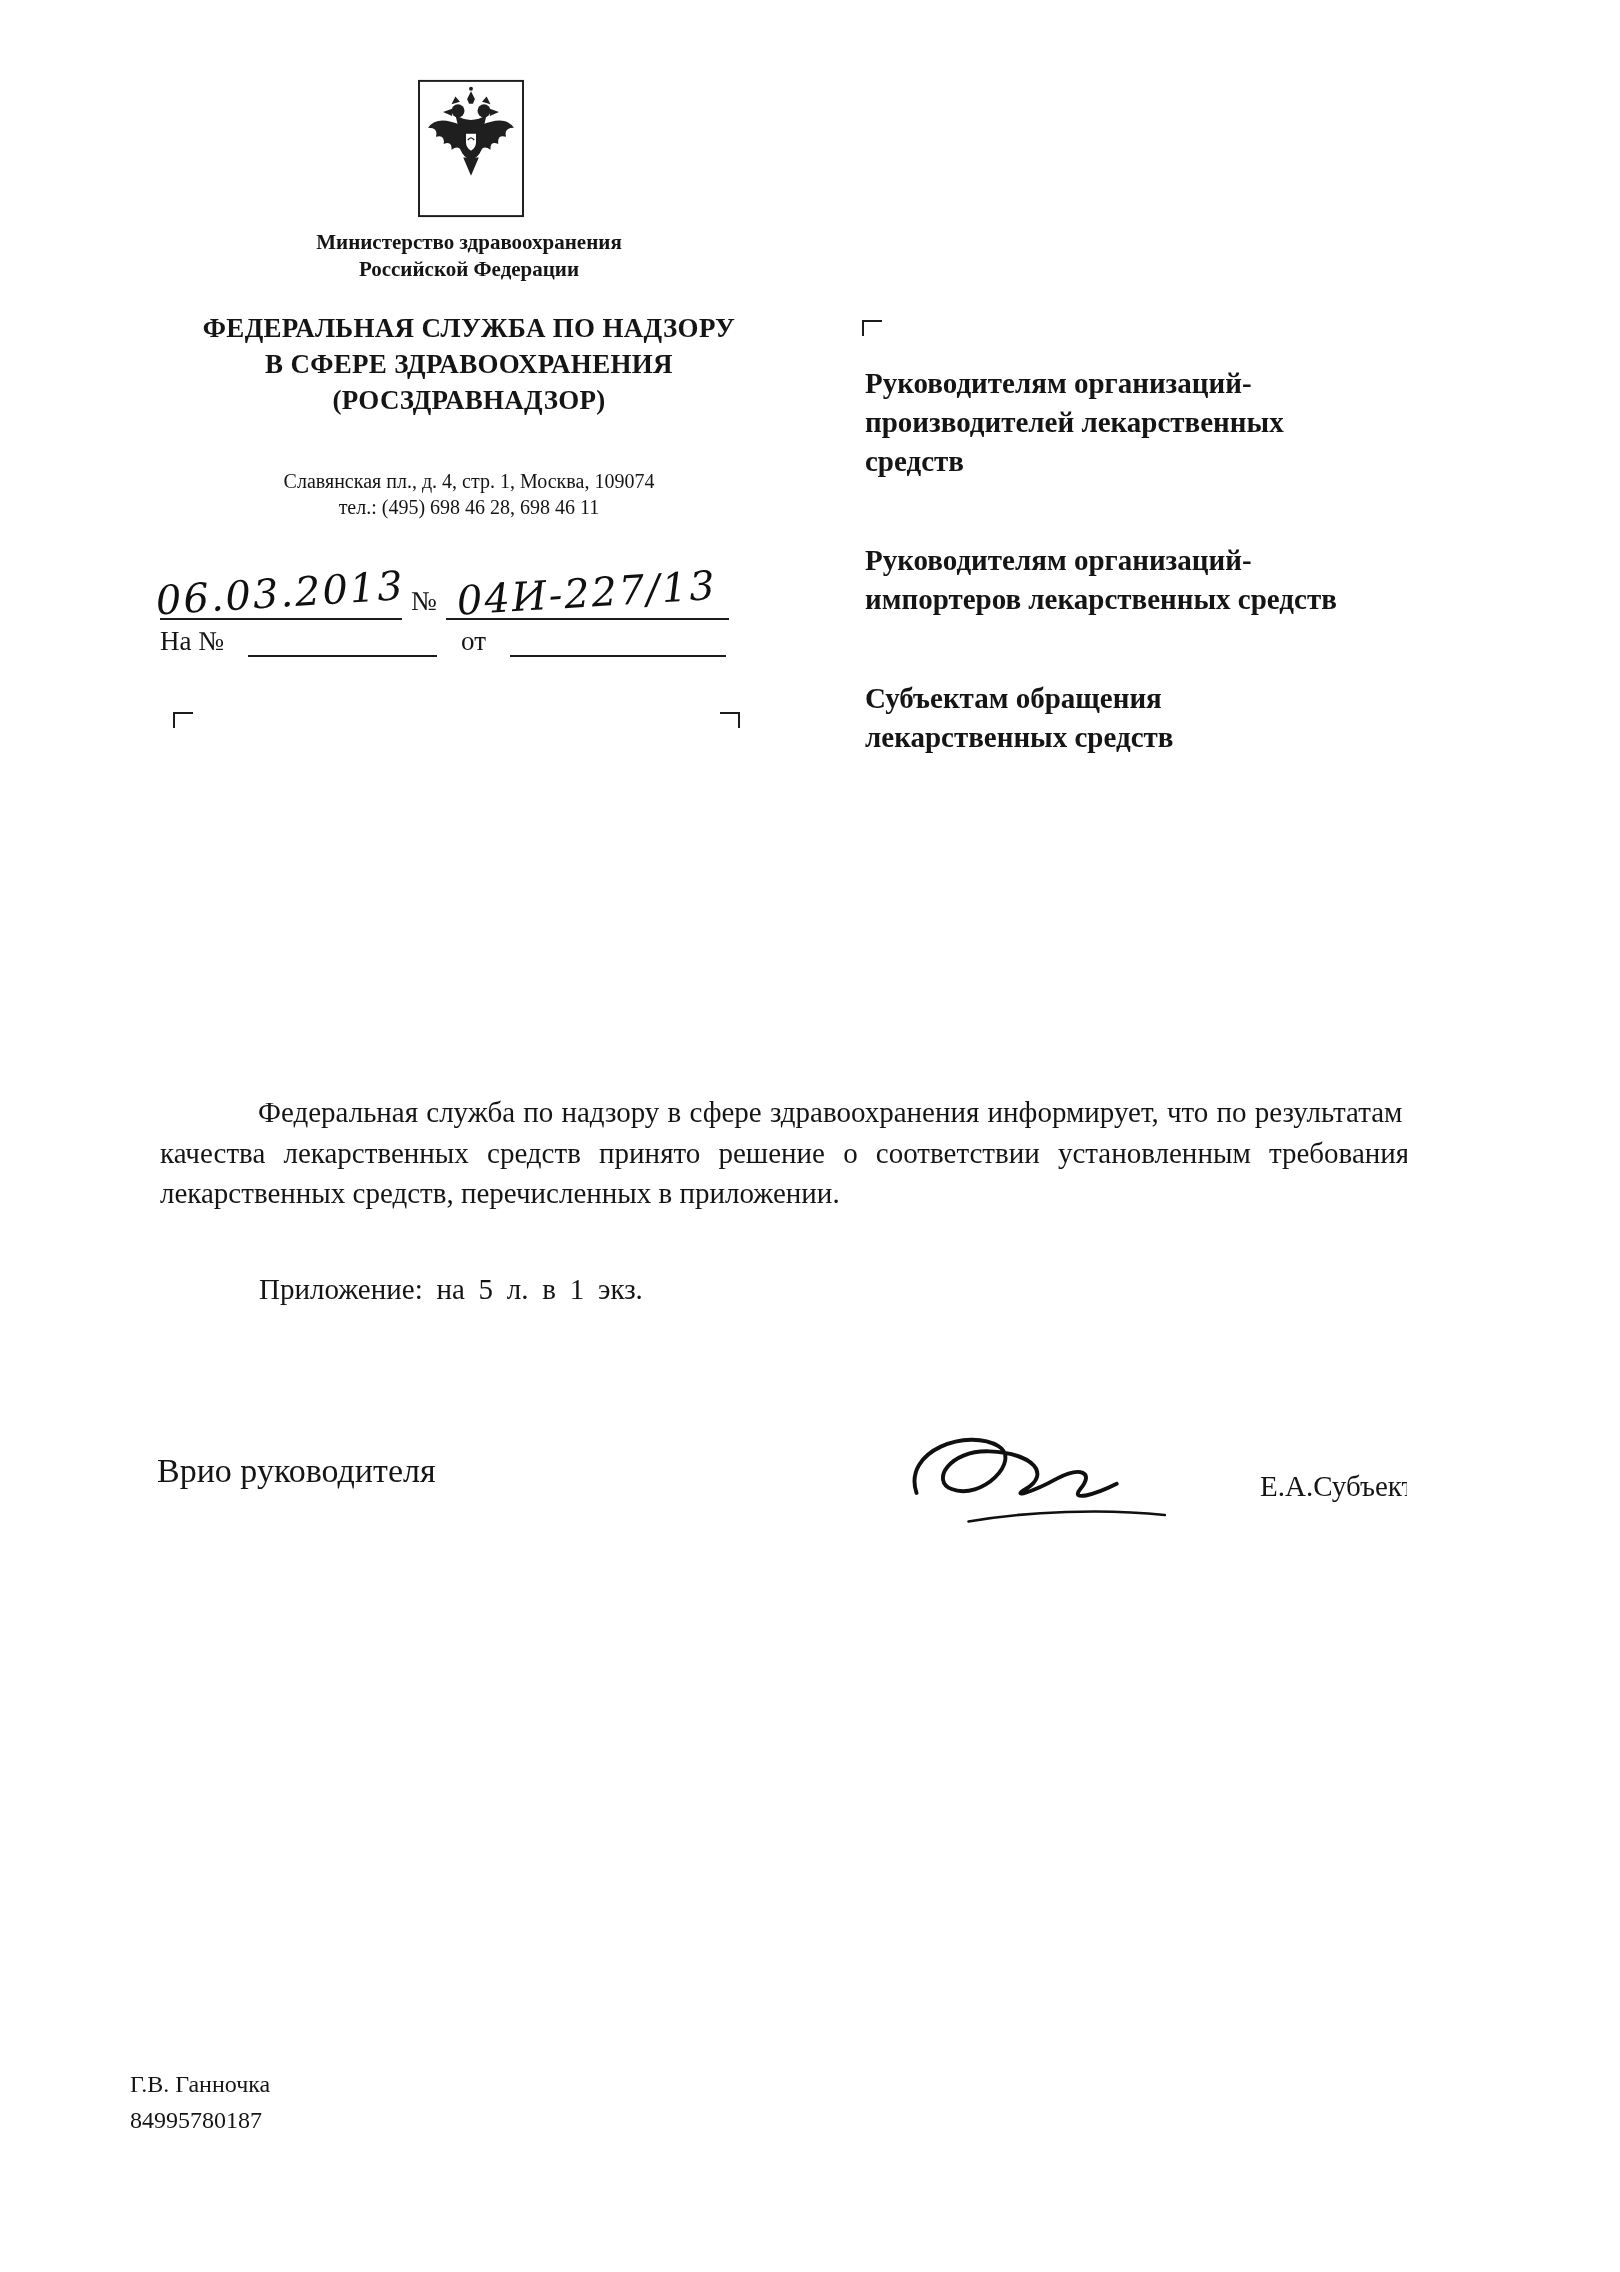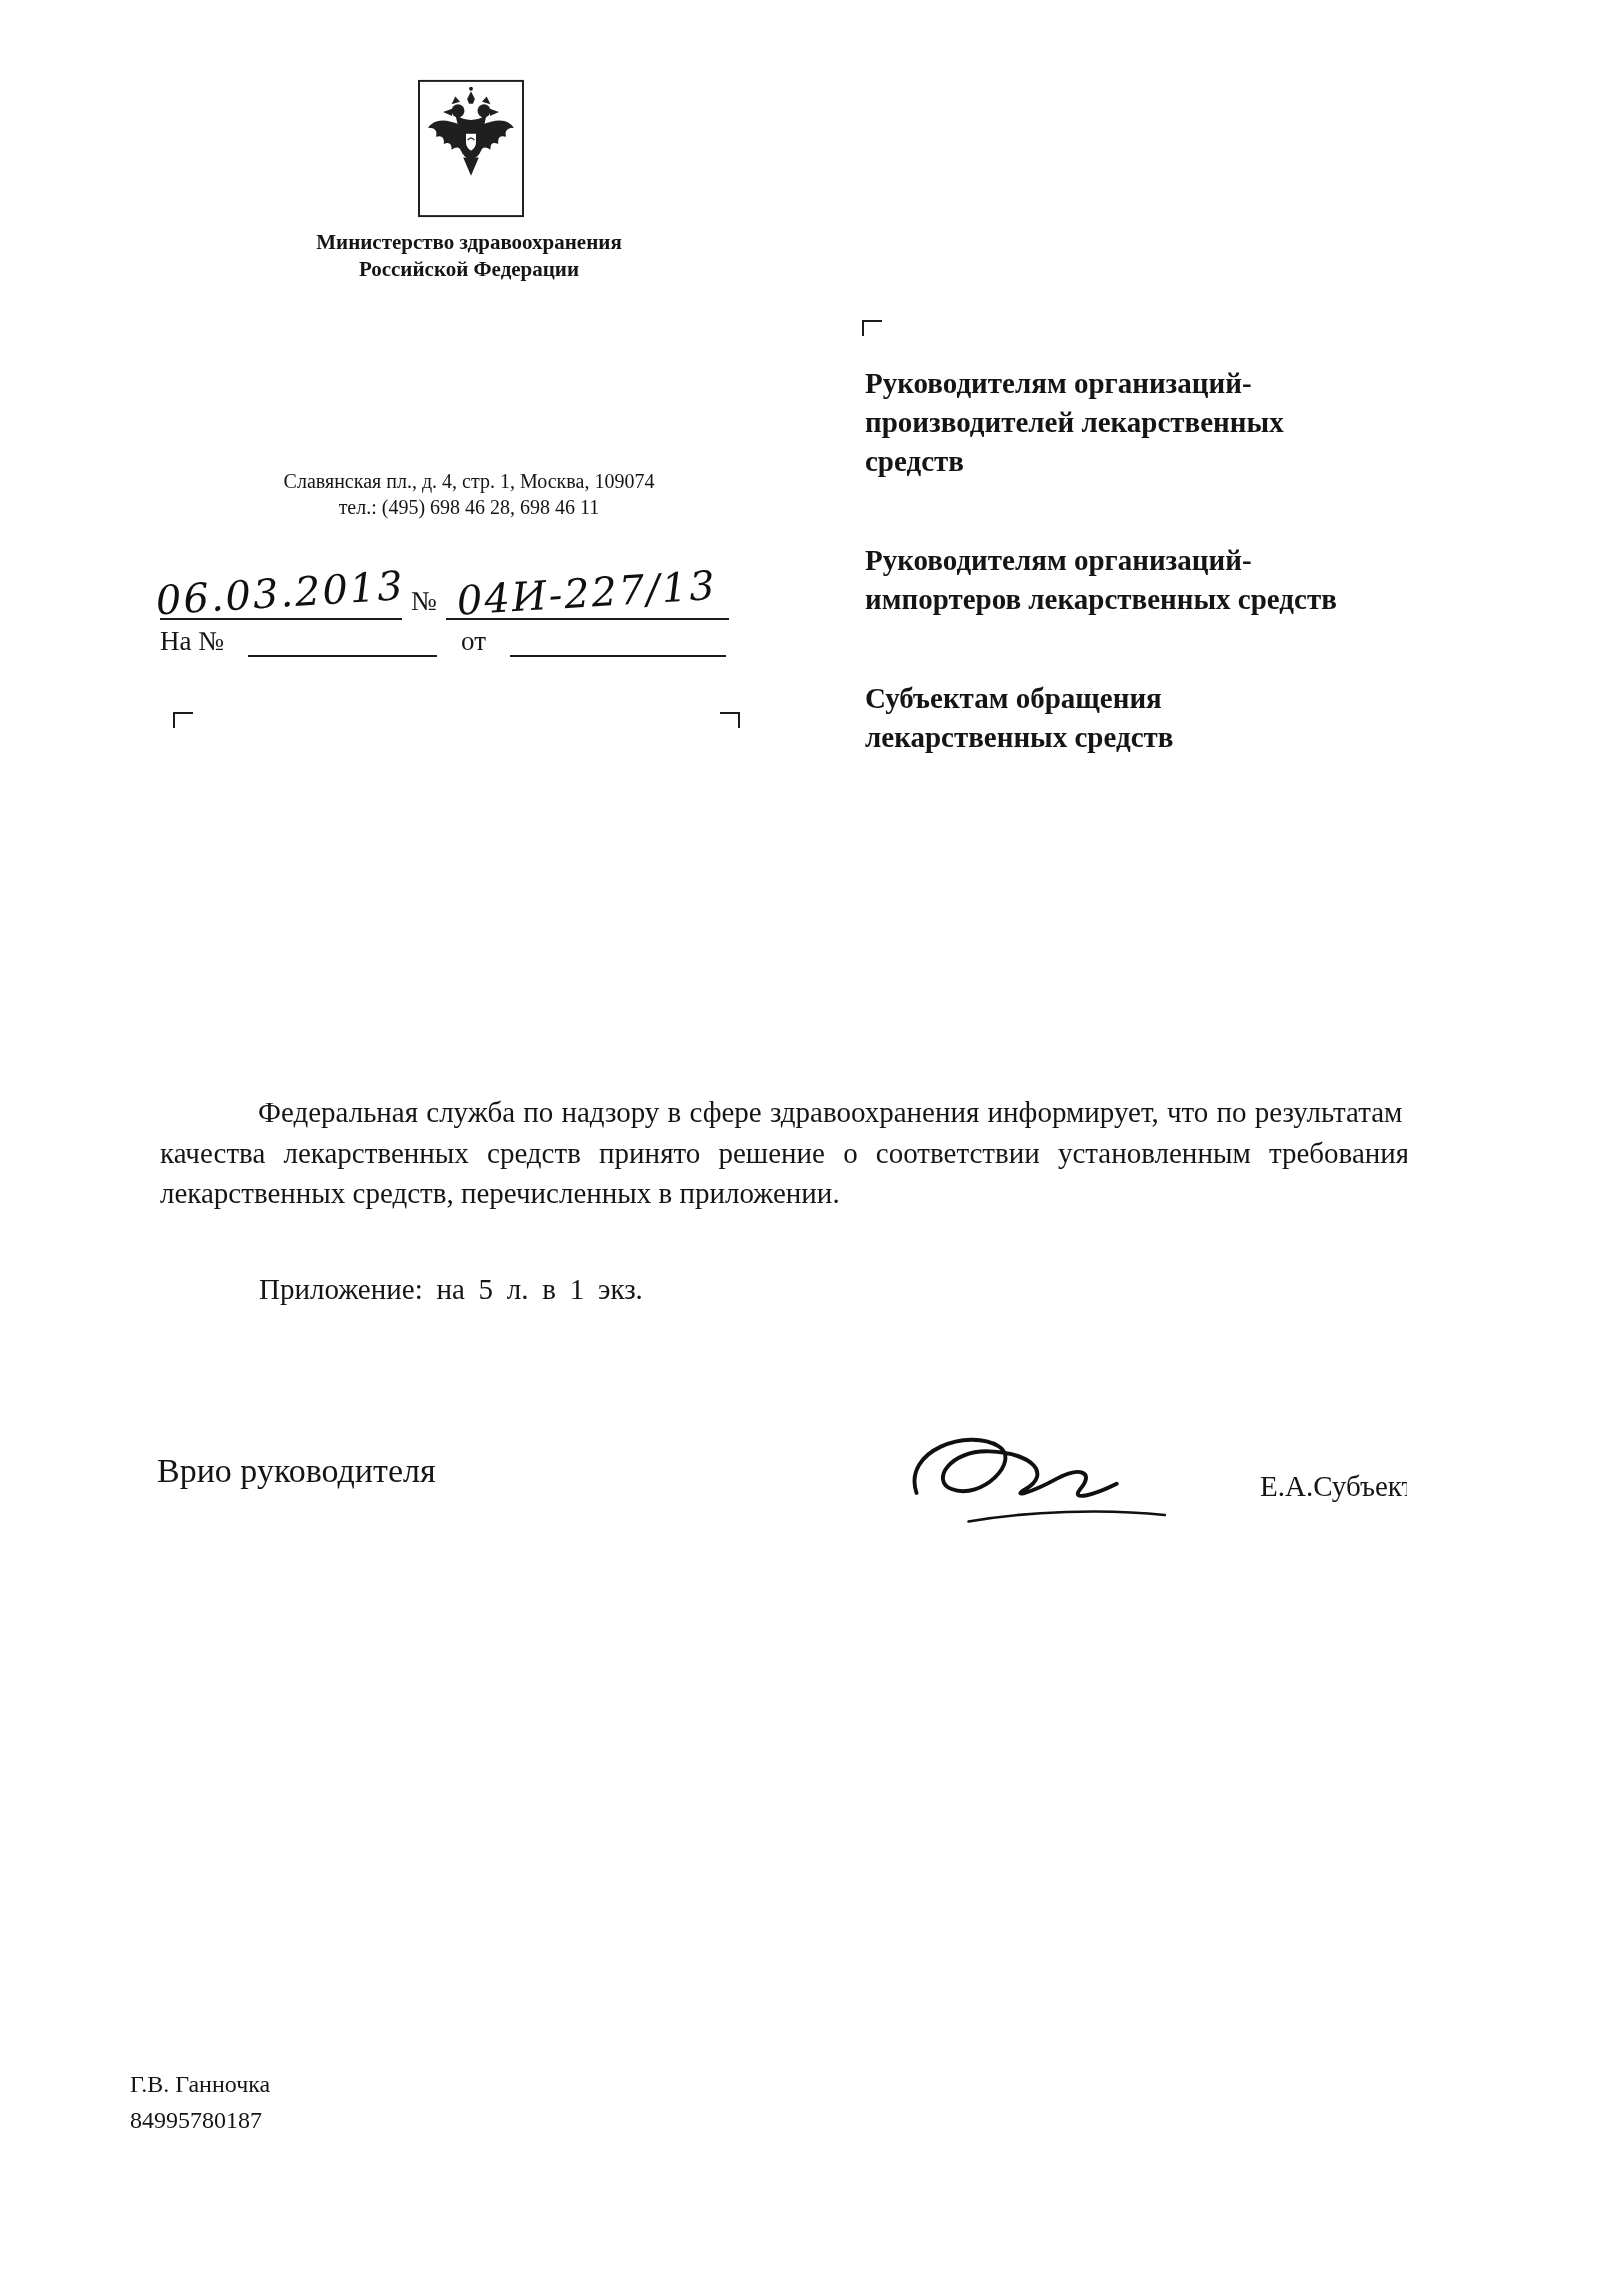--- a/index.html
+++ b/index.html
@@ -135,20 +135,23 @@
       </g>
 
       <path d="M77 86 h18 v14 q0 10 -9 15 q-9 -5 -9 -15 Z" fill="#ffffff" stroke="#1c1c1c" stroke-width="2.5"></path>
       <path d="M81 97 q5 -7 10 0" fill="none" stroke="#1c1c1c" stroke-width="2"></path>
     </svg>
   </div>
 
   <div class="abs ministry center pre">Министерство здравоохранения
 Российской Федерации</div>
 
+  <div class="abs agency center pre">ФЕДЕРАЛЬНАЯ СЛУЖБА ПО НАДЗОРУ
+В СФЕРЕ ЗДРАВООХРАНЕНИЯ
+(РОСЗДРАВНАДЗОР)</div>
 
   <div class="abs address center pre">Славянская пл., д. 4, стр. 1, Москва, 109074
 тел.: (495) 698 46 28, 698 46 11</div>
 
   <div class="abs date-row">
     <span class="fill-line date-line">
       <span class="hand">06.03.2013</span>
     </span>
     <span class="num-sign">№</span>
     <span class="fill-line num-line">

